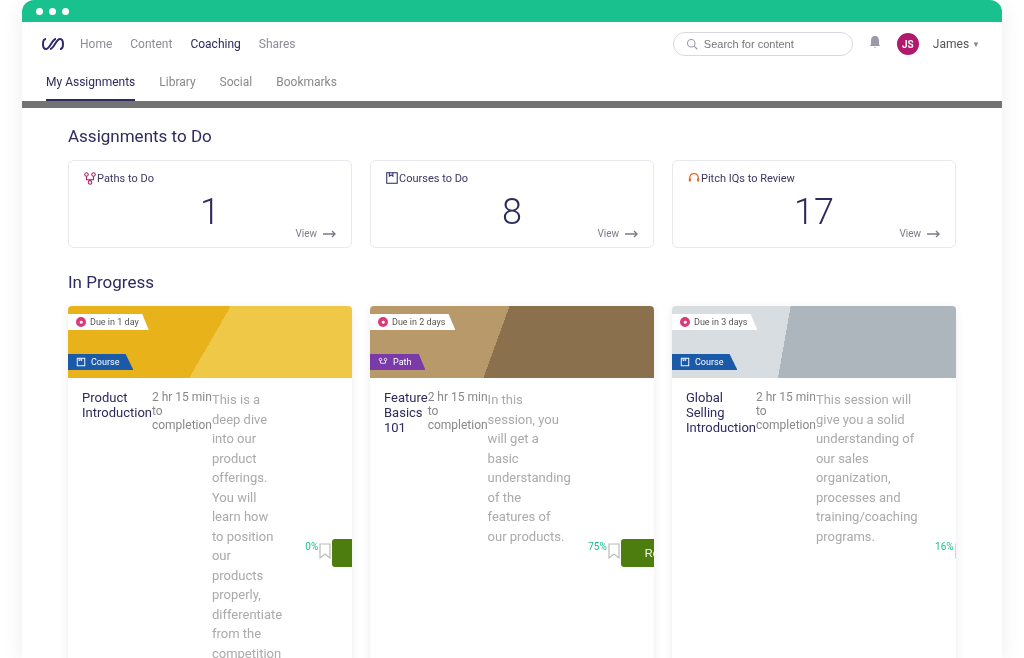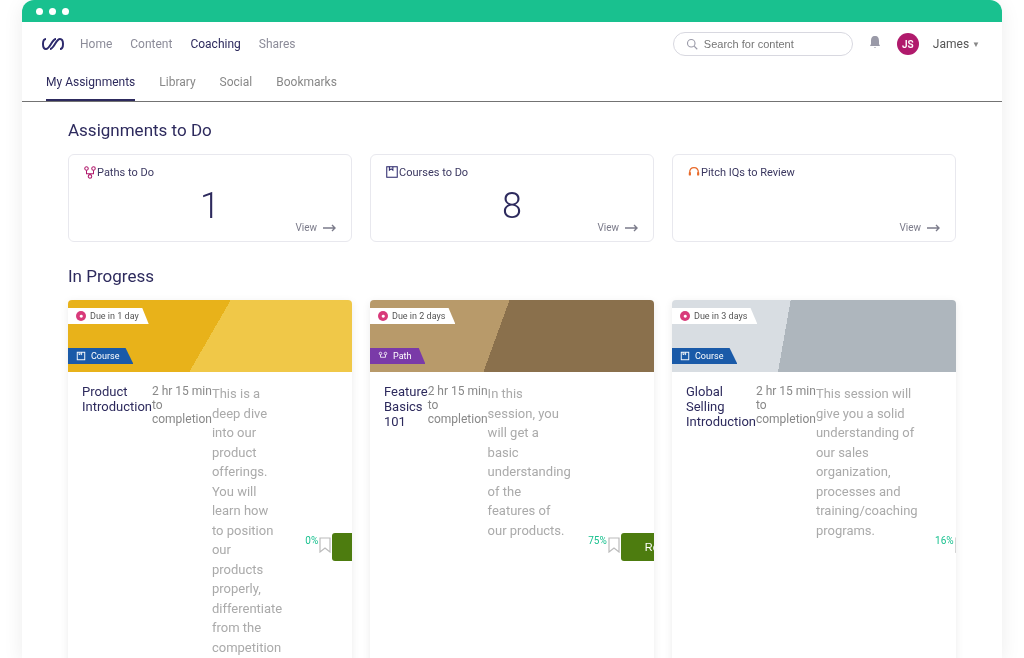--- a/index.html
+++ b/index.html
@@ -12,21 +12,21 @@
 .main-nav { display: flex; gap: 18px; font-size: 12px; color: #8c8c99; }
 .main-nav .nav-item { cursor: pointer; }
 .main-nav .nav-item.active { color: #2d2a5d; }
 .header-right { margin-left: auto; display: flex; align-items: center; gap: 14px; }
 .search-box { display: flex; align-items: center; gap: 6px; border: 1px solid #d8d8e0; border-radius: 18px; padding: 5px 12px; width: 180px; color: #9a9aa8; font-size: 11px; }
 .search-box input { border: none; outline: none; font-size: 11px; color: #666; width: 120px; }
 .bell { color: #9a9aa8; cursor: pointer; }
 .avatar { width: 22px; height: 22px; border-radius: 50%; background: #b01a6c; color: #fff; display: flex; align-items: center; justify-content: center; font-size: 10px; font-weight: 600; }
 .user-name { font-size: 12px; color: #555; cursor: pointer; display: flex; align-items: center; gap: 3px; }
 .chev-down { font-size: 8px; color: #888; }
-.sub-nav { display: flex; gap: 24px; padding: 0 24px; font-size: 12px; color: #888; border-bottom: 1px solid #737373; }
+.sub-nav { display: flex; gap: 24px; padding: 0 24px; font-size: 12px; color: #888; border-bottom: 7px solid #737373; }
 .sub-nav .sub-item { padding: 8px 0 10px; cursor: pointer; }
 .sub-nav .sub-item.active { color: #2d2a5d; border-bottom: 2px solid #2d2a5d; }
 .content { padding: 18px 46px 20px; }
 .section-title { font-size: 17px; color: #2d2a5d; font-weight: 400; margin-bottom: 14px; }
 .summary-row { display: flex; gap: 18px; margin-bottom: 24px; }
 .summary-card { flex: 1; border: 1px solid #e8e8ee; border-radius: 6px; padding: 10px 14px 10px; position: relative; }
 .summary-head { display: flex; align-items: center; font-size: 11px; color: #3a3760; }
 .summary-count { text-align: center; font-size: 36px; color: #2d2a5d; font-weight: 300; margin: 6px 0 4px; }
 .summary-view { position: absolute; right: 14px; bottom: 8px; font-size: 10px; color: #7b7b8a; cursor: pointer; display: flex; align-items: center; gap: 6px; }
 .cards-row { display: flex; gap: 18px; }
@@ -148,20 +148,21 @@
 
       <div class="summary-card">
         <div class="summary-head">
           <svg width="14" height="14" viewBox="0 0 16 16">
               <path d="M3 9 C3 5 5 3 8 3 C11 3 13 5 13 9" fill="none" stroke="#e86a2a" stroke-width="1.4"></path>
               <rect x="2" y="8" width="2.5" height="4" rx="1" fill="#e86a2a"></rect>
               <rect x="11.5" y="8" width="2.5" height="4" rx="1" fill="#e86a2a"></rect>
             </svg>
           <span>Pitch IQs to Review</span>
         </div>
+        <div class="summary-count">17</div>
         <div class="summary-view">
           <span>View</span>
           <svg width="14" height="8" viewBox="0 0 14 8">
               <path d="M0 4 L12 4 M9 1 L12 4 L9 7" stroke="#7b7b8a" stroke-width="1.4" fill="none"></path>
             </svg>
         </div>
       </div>
 
     </div>
 

